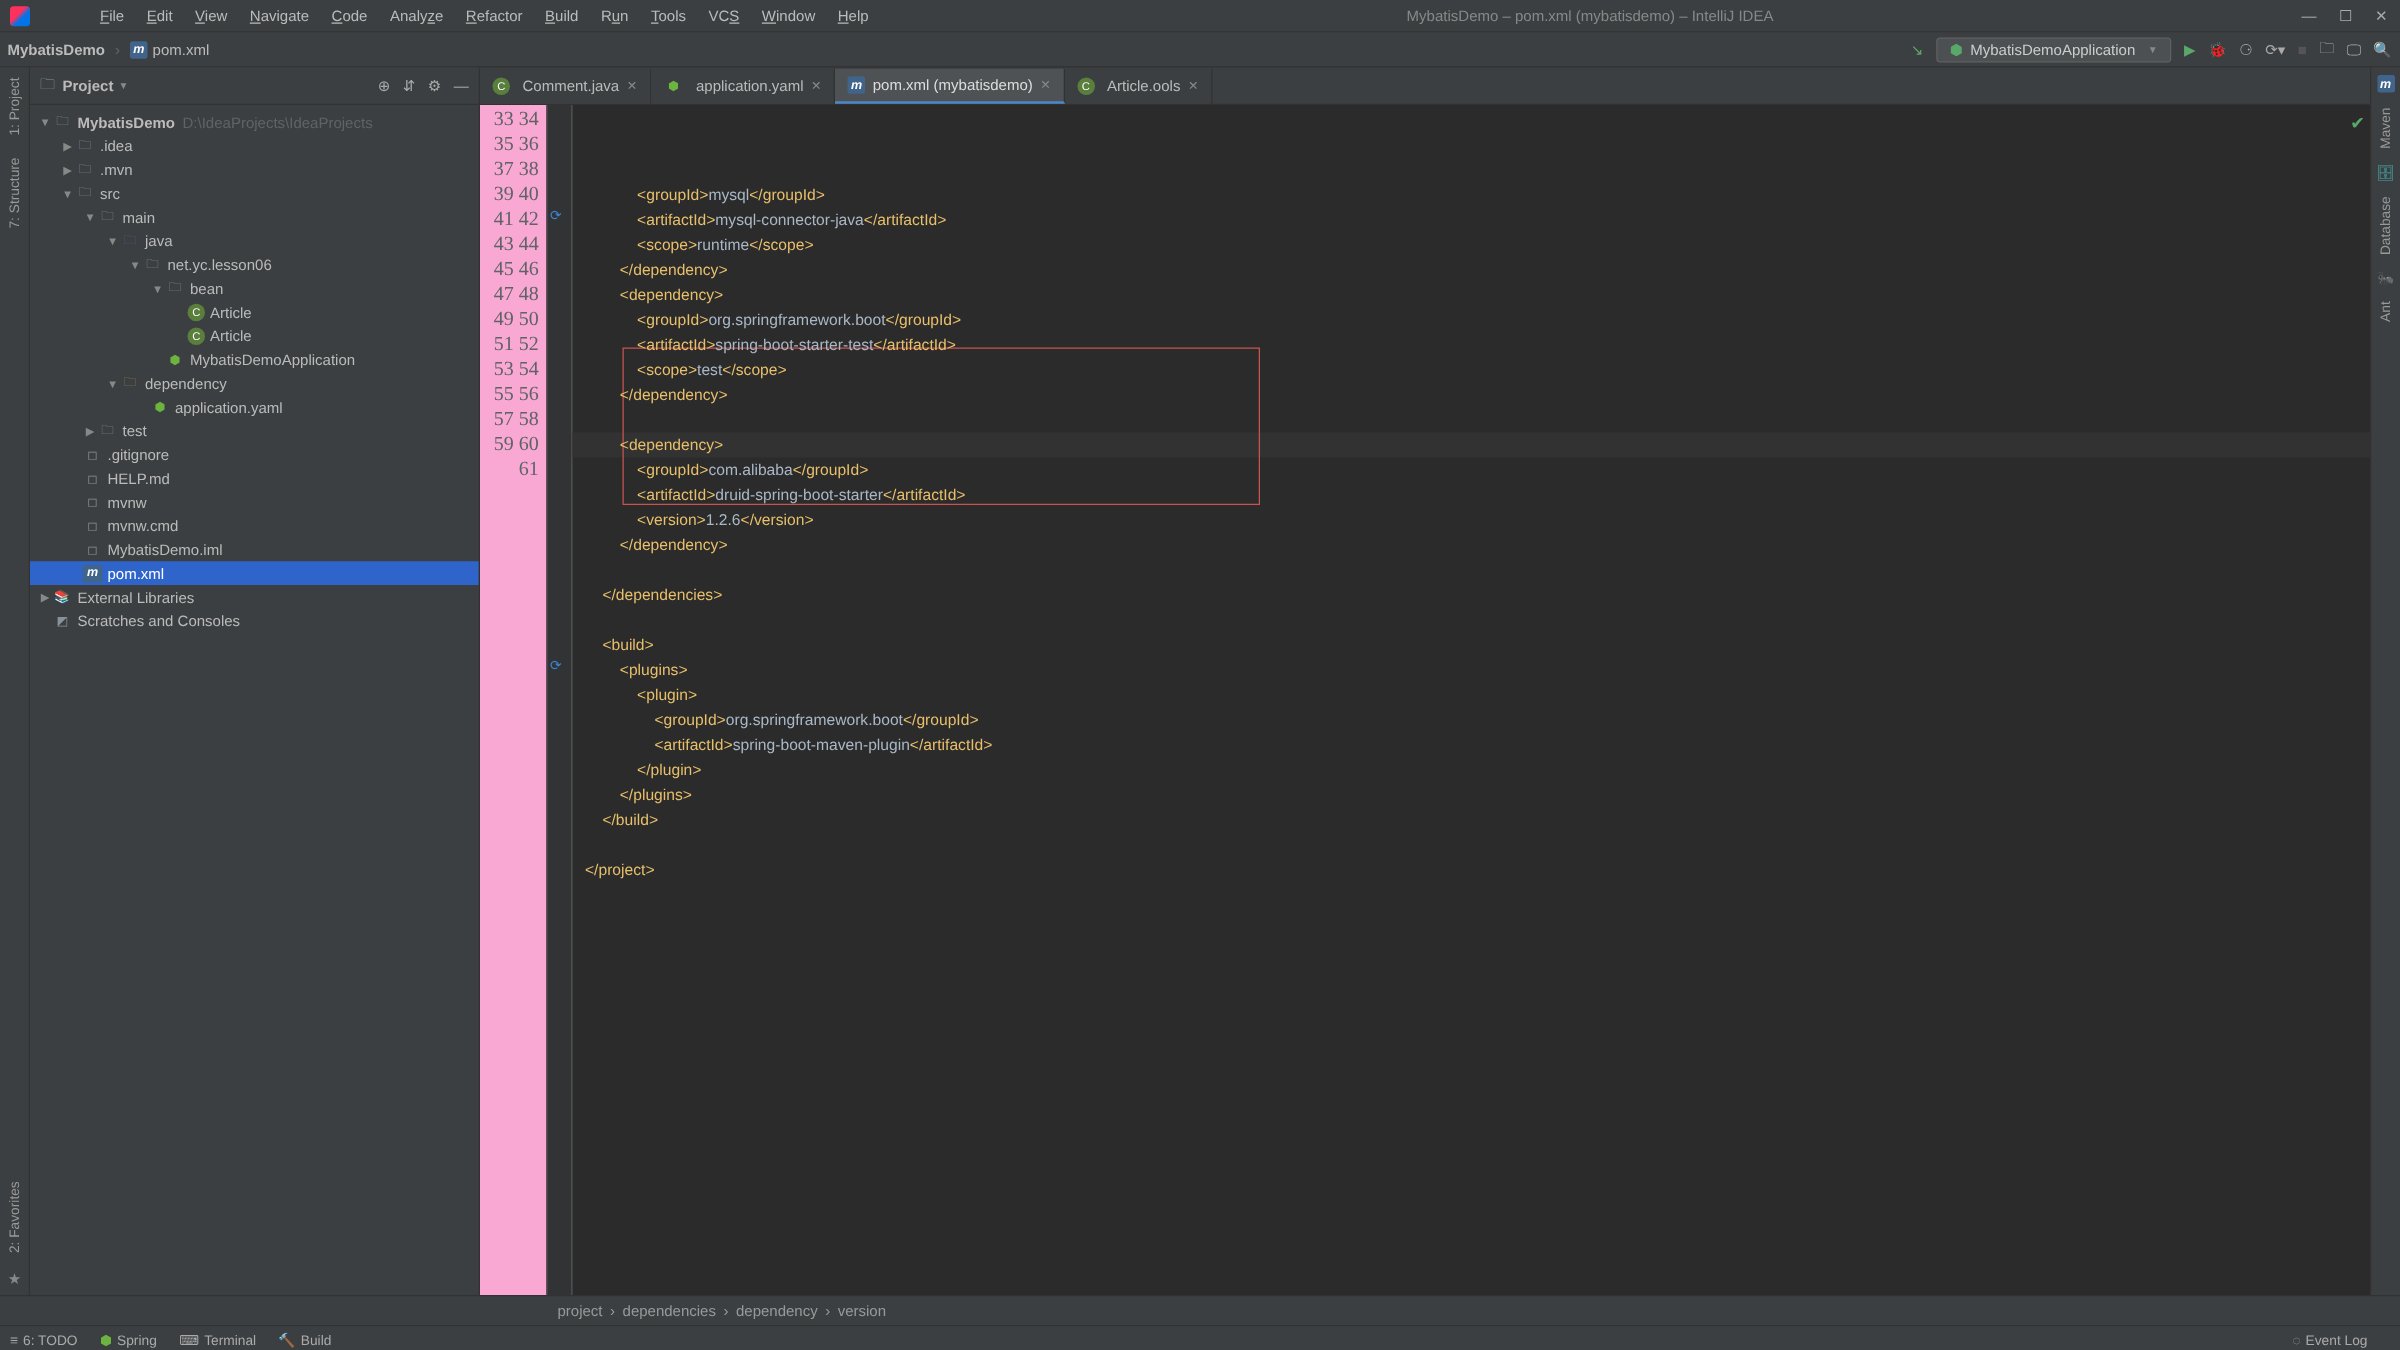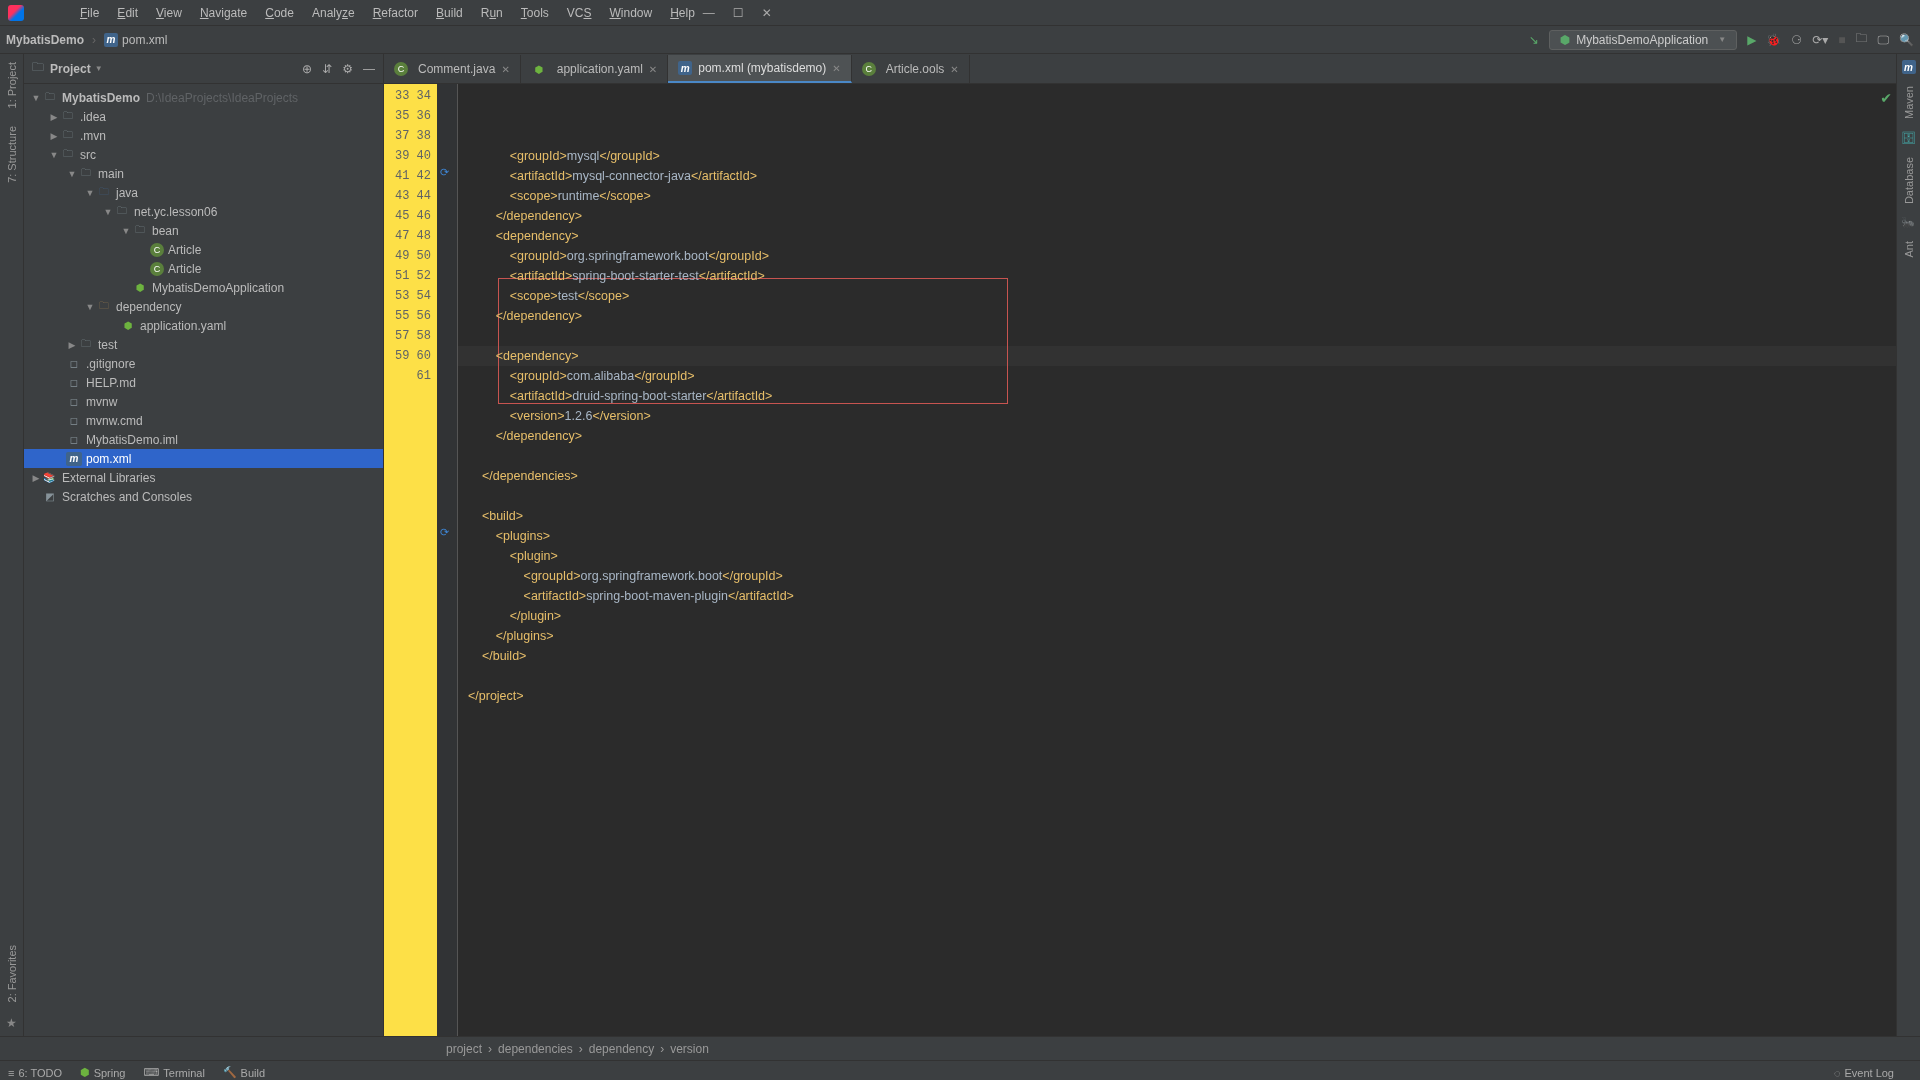--- a/index.html
+++ b/index.html
@@ -43,21 +43,21 @@
 .spring-icon{color:#6db33f;}
 .file-icon{color:#87939a;}
 .txt-gray{color:#606366;margin-left:6px;}
 .lib-icon{color:#d0a95f;}
 .editor-area{flex:1;display:flex;flex-direction:column;background:#2b2b2b;}
 .tabs{height:30px;background:#3c3f41;display:flex;align-items:flex-end;border-bottom:1px solid #323232;}
 .tab{height:28px;display:flex;align-items:center;padding:0 10px;gap:6px;background:#3c3f41;color:#bbb;border-right:1px solid #323232;cursor:default;}
 .tab.active{background:#4e5254;border-bottom:2px solid #4a88c7;color:#ddd;}
 .tab .close{color:#888;font-size:10px;}
 .editor-body{flex:1;display:flex;position:relative;overflow:hidden;}
-.gutter-col{width:54px;background:#fde047;color:#606366;text-align:right;padding:2px 6px 0 0;font-family:Liberation Mono, monospace;font-size:12px;line-height:20px;border-right:1px solid #333;}
+.gutter-col{width:54px;background:#f9a8d4;color:#606366;text-align:right;padding:2px 6px 0 0;font-family:Liberation Serif, serif;font-size:16px;line-height:20px;border-right:1px solid #333;}
 .icon-col{width:20px;background:#313335;border-right:1px solid #555;position:relative;}
 .icon-col .ic{position:absolute;left:2px;font-size:11px;}
 .code{flex:1;font-family:"Consolas",monospace;font-size:12.5px;line-height:20px;padding:2px 0 0 10px;white-space:pre;color:#a9b7c6;position:relative;}
 .tag{color:#e8bf6a;}
 .hl-line{position:absolute;left:0;right:0;height:20px;background:#323232;z-index:0;}
 .red-box{position:absolute;border:1px solid #c75450;z-index:1;pointer-events:none;}
 .check{position:absolute;right:4px;top:4px;color:#59a869;font-size:14px;}
 .right-gutter{width:24px;background:#3c3f41;border-left:1px solid #323232;display:flex;flex-direction:column;align-items:center;padding-top:6px;gap:8px;}
 .crumbs-bar{height:24px;background:#3c3f41;display:flex;align-items:center;padding-left:446px;color:#999;border-top:1px solid #323232;}
 .crumbs-bar span{margin-right:6px;}
@@ -78,20 +78,21 @@
     <div class="menu-item"><u>C</u>ode</div>
     <div class="menu-item">Analy<u>z</u>e</div>
     <div class="menu-item"><u>R</u>efactor</div>
     <div class="menu-item"><u>B</u>uild</div>
     <div class="menu-item">R<u>u</u>n</div>
     <div class="menu-item"><u>T</u>ools</div>
     <div class="menu-item">VC<u>S</u></div>
     <div class="menu-item"><u>W</u>indow</div>
     <div class="menu-item"><u>H</u>elp</div>
   </div>
+  <div class="title-text">MybatisDemo – pom.xml (mybatisdemo) – IntelliJ IDEA</div>
   <div class="win-ctrl">
     <span>―</span>
     <span>☐</span>
     <span>✕</span>
   </div>
 </div>
 
 <div class="nav-row">
   <div class="crumb">
     <b>MybatisDemo</b>

